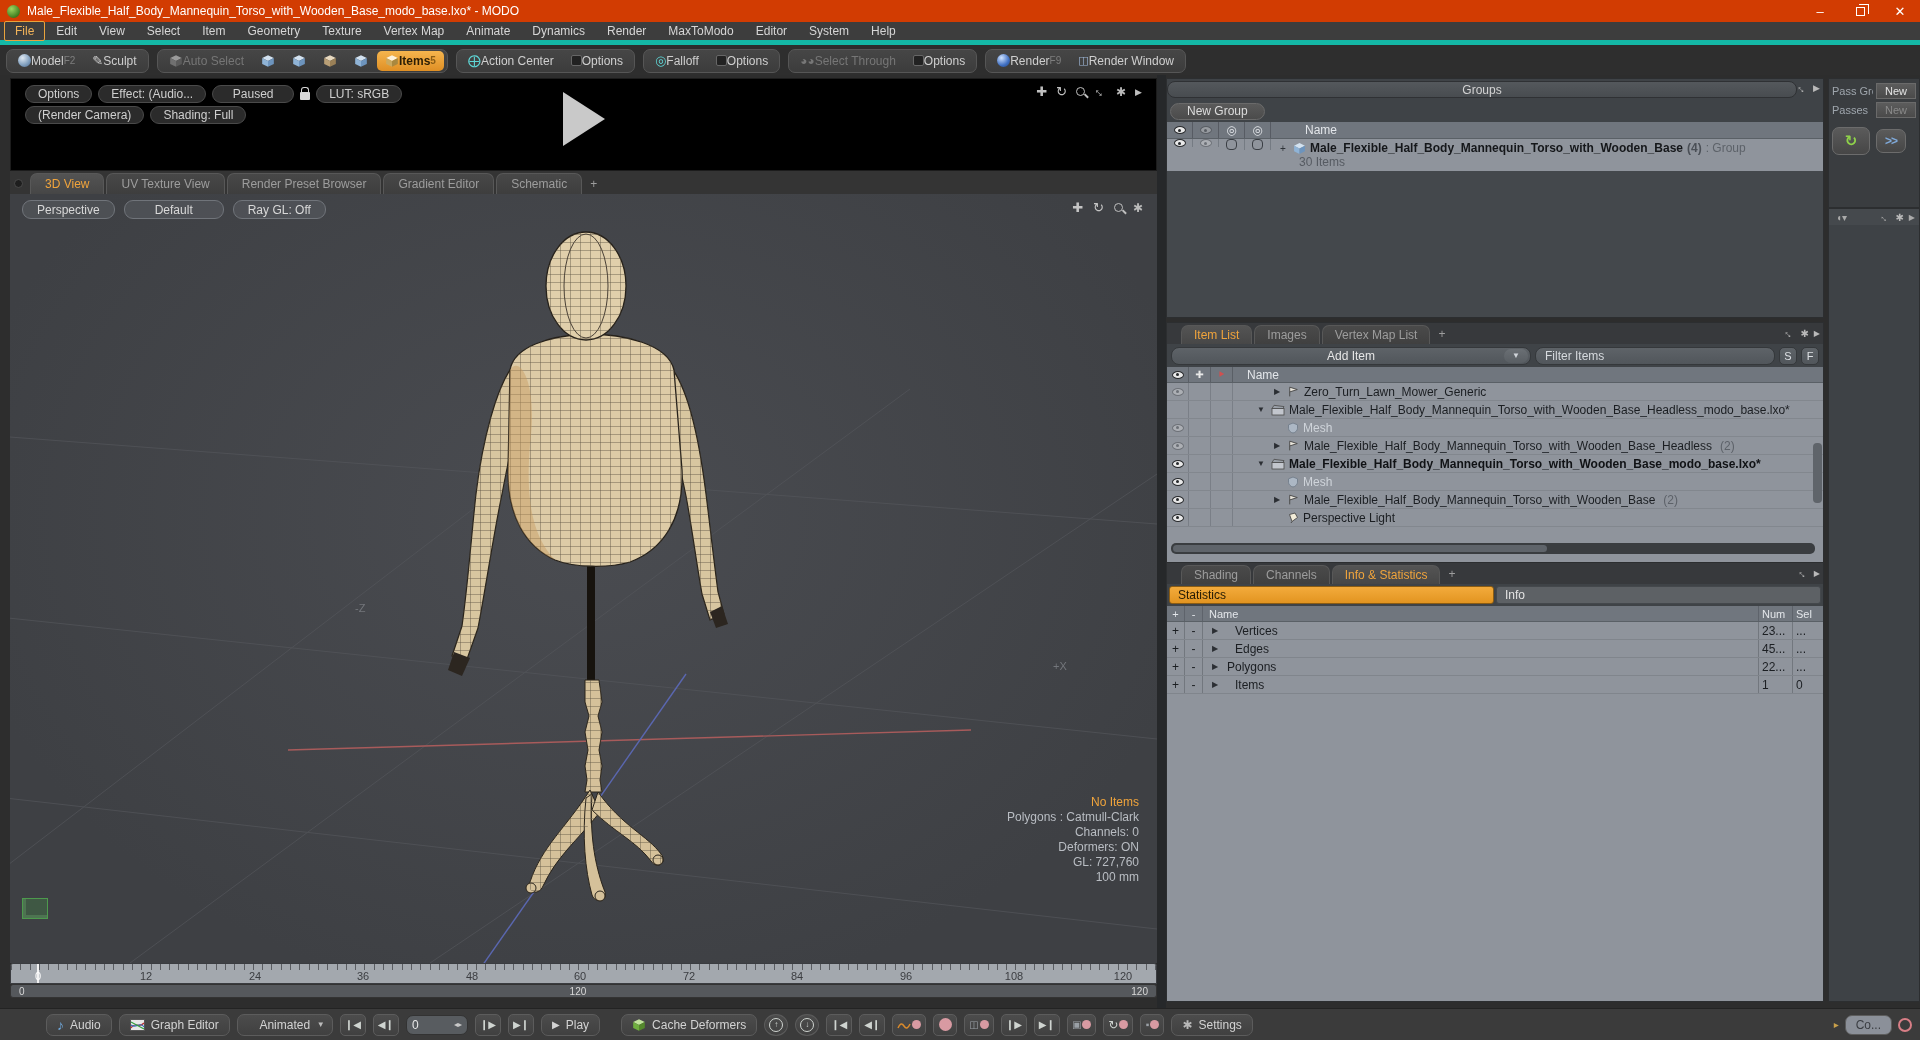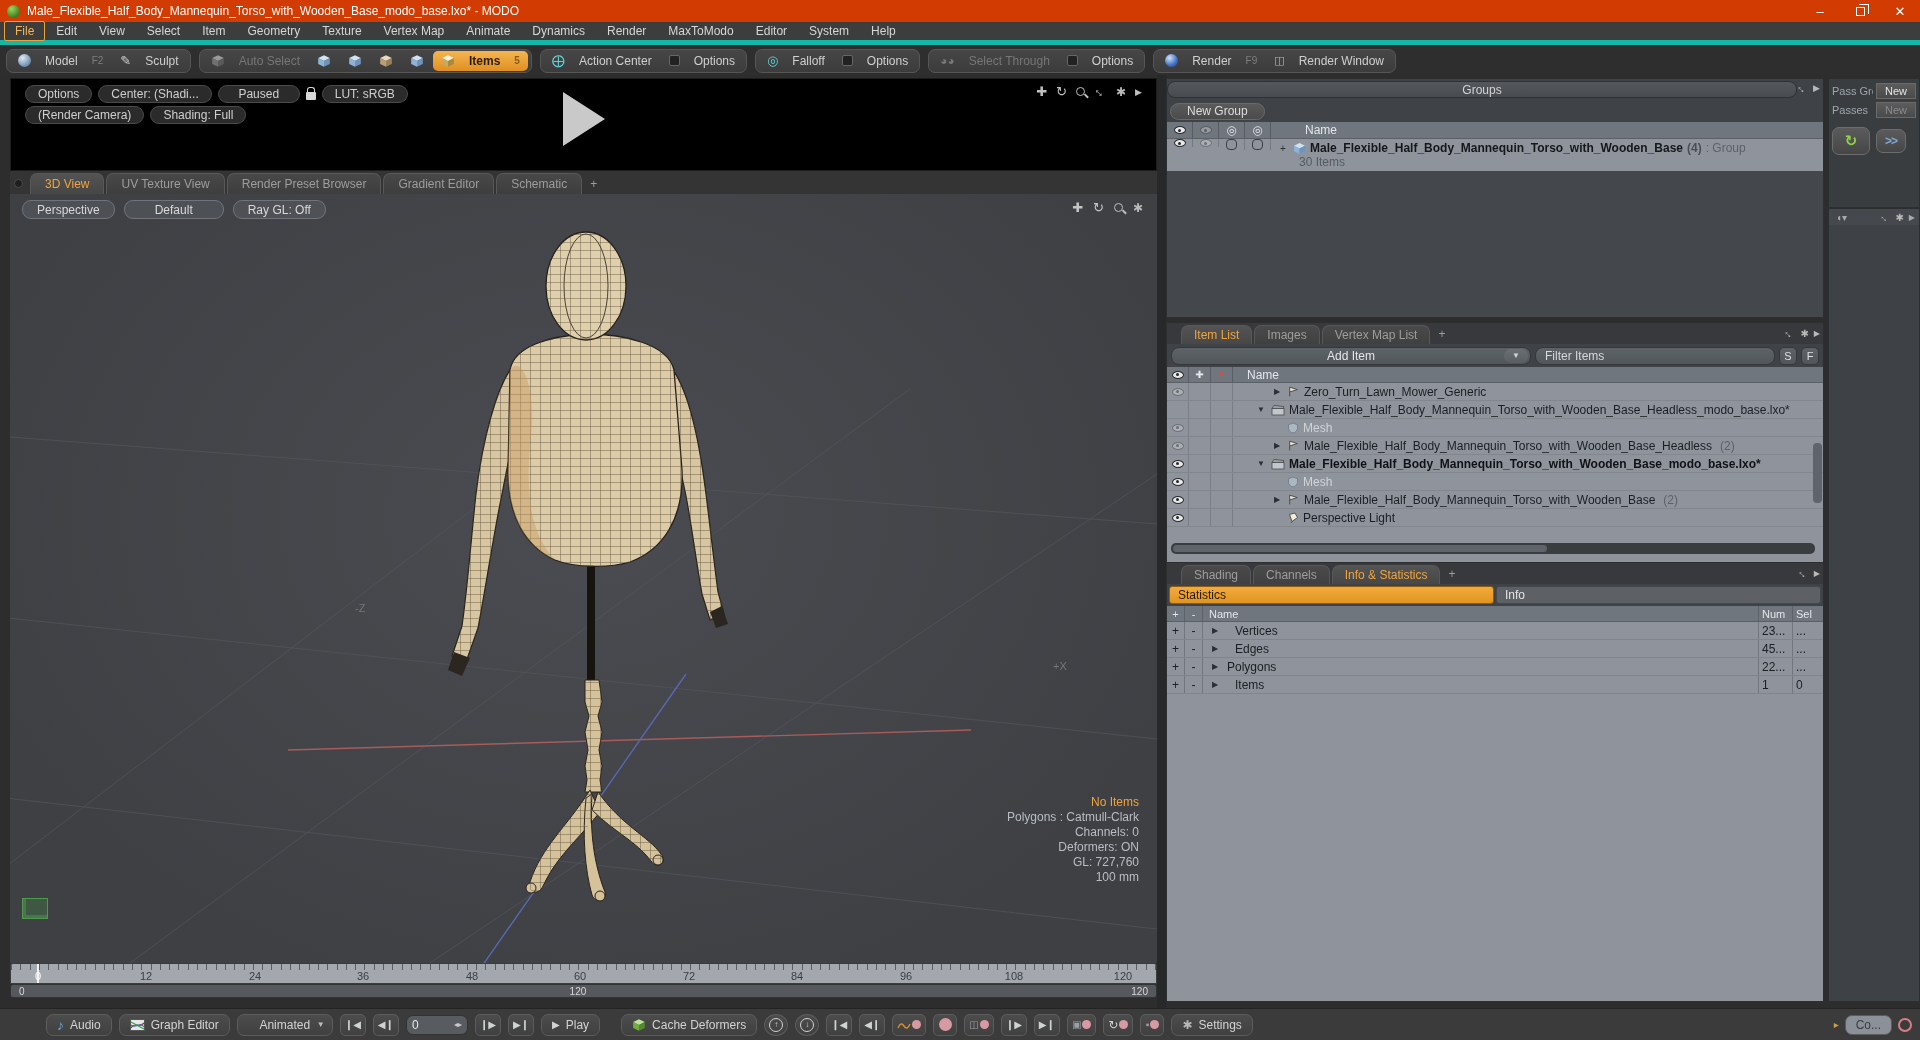--- a/index.html
+++ b/index.html
@@ -16,21 +16,21 @@
   .restore-glyph::before{content:"";position:absolute;left:2px;top:-4px;width:9px;height:9px;border:1px solid #fff;border-bottom:none;border-left:none}
 
   
   .menubar{position:absolute;left:0;top:22px;width:1920px;height:23px;background:#3d3d3d;display:flex;align-items:center;padding-left:4px;color:#d6d6d6;border-bottom:5px solid #14b8a6}
   .menu-item{padding:2px 10px;border:1px solid transparent;border-radius:2px;white-space:nowrap}
   .menu-item.active{border-color:#e8a33d;color:#f2b45a}
 
   
   .toolbar{position:absolute;left:0;top:46px;width:1920px;height:29px;background:#2e2e2e;display:flex;align-items:center;gap:8px;padding:0 6px}
   .tgroup{display:flex;align-items:center;background:linear-gradient(#464646,#3c3c3c);border:1px solid #565656;border-radius:7px;height:24px;padding:0 3px;gap:1px}
-  .tbtn{display:flex;align-items:center;gap:14px;padding:0 8px;height:20px;border-radius:5px;color:#cfcfcf;white-space:nowrap}
+  .tbtn{display:flex;align-items:center;gap:0;padding:0 8px;height:20px;border-radius:5px;color:#cfcfcf;white-space:nowrap}
   .tbtn .sc{color:#7e7e7e;font-size:10px}
   .tbtn.dis{color:#767676}
   .tbtn.orange{background:linear-gradient(#f5b54e,#df8f24);color:#2a1d05;font-weight:bold}
   .tbtn.orange .sc{color:#8a5c14}
   .sphere{width:13px;height:13px;border-radius:50%;background:radial-gradient(circle at 35% 30%,#dfe9f2,#7d9cbc 60%,#4a6688)}
   .icon-cube{width:14px;height:14px;display:block}
   .cyan{color:#5fd7d7;font-size:13px}
   .chk{width:11px;height:11px;background:#222;border:1px solid #666;border-radius:2px}
   .pencil{color:#cfcfcf;font-size:13px}
 
@@ -295,21 +295,21 @@
     <div class="tbtn">
       <span style="color:#9fb8d8;font-size:11px">◫</span>
       <span>Render Window</span>
     </div>
   </div>
 </div>
 
 <div class="preview">
   <div class="prow" style="left:14px;top:6px">
     <span class="pill">Options</span>
-    <span class="pill">Center: (Shadi...</span>
+    <span class="pill">Effect: (Audio...</span>
     <span class="pill" style="min-width:82px">Paused</span>
     <span class="lock"></span>
     <span class="pill">LUT: sRGB</span>
   </div>
   <div class="prow" style="left:14px;top:27px">
     <span class="pill">(Render Camera)</span>
     <span class="pill">Shading: Full</span>
   </div>
   <div class="bigplay"></div>
   <div class="vicons">

